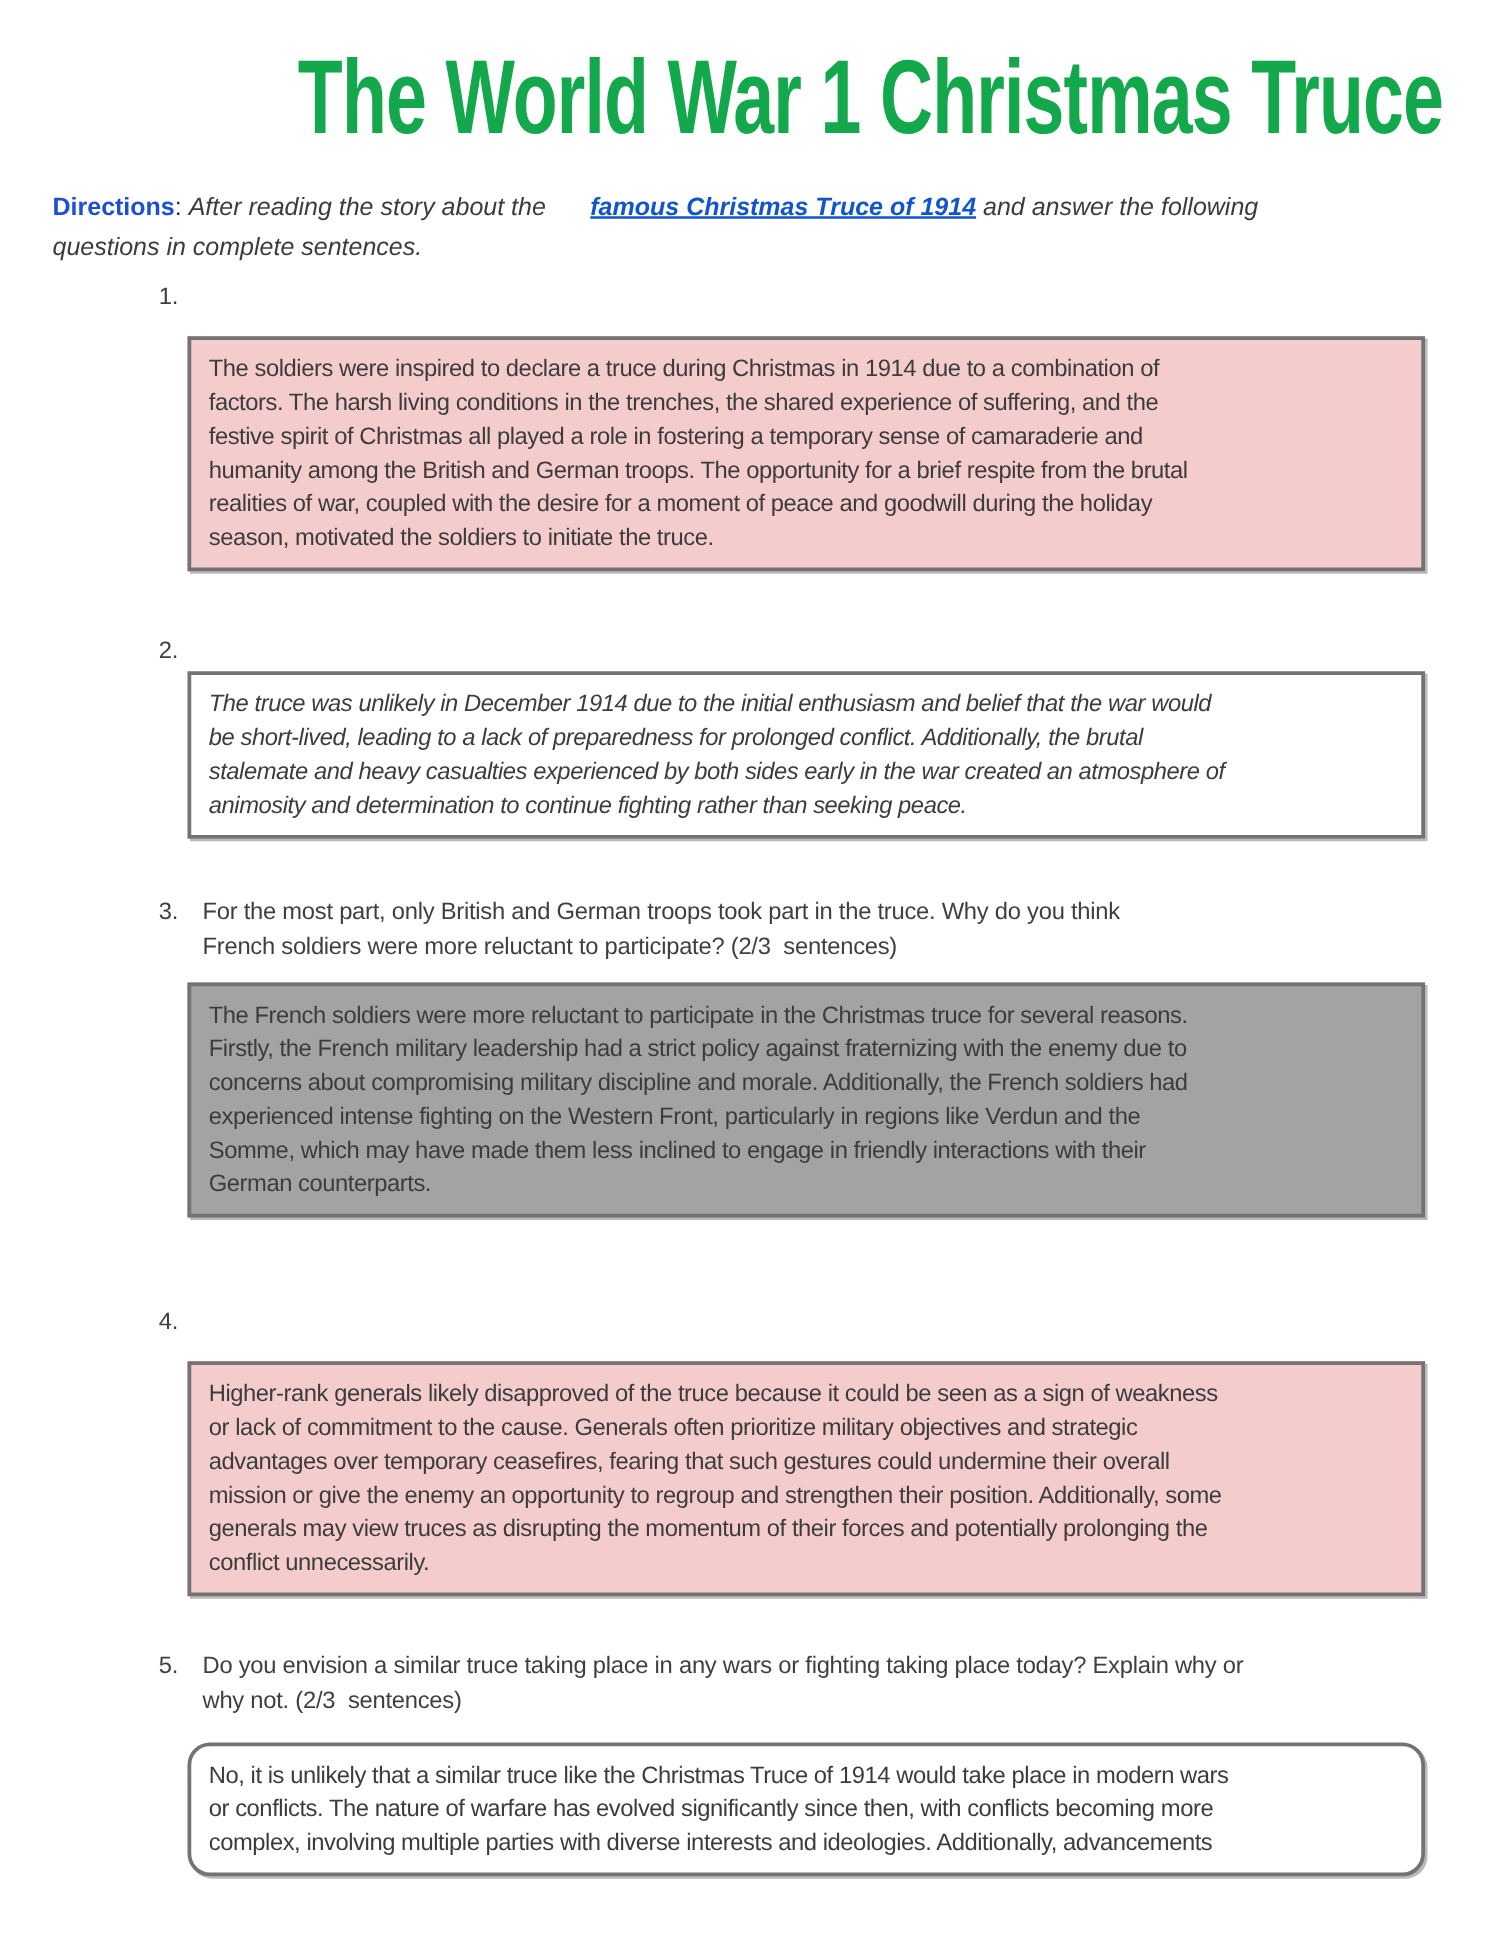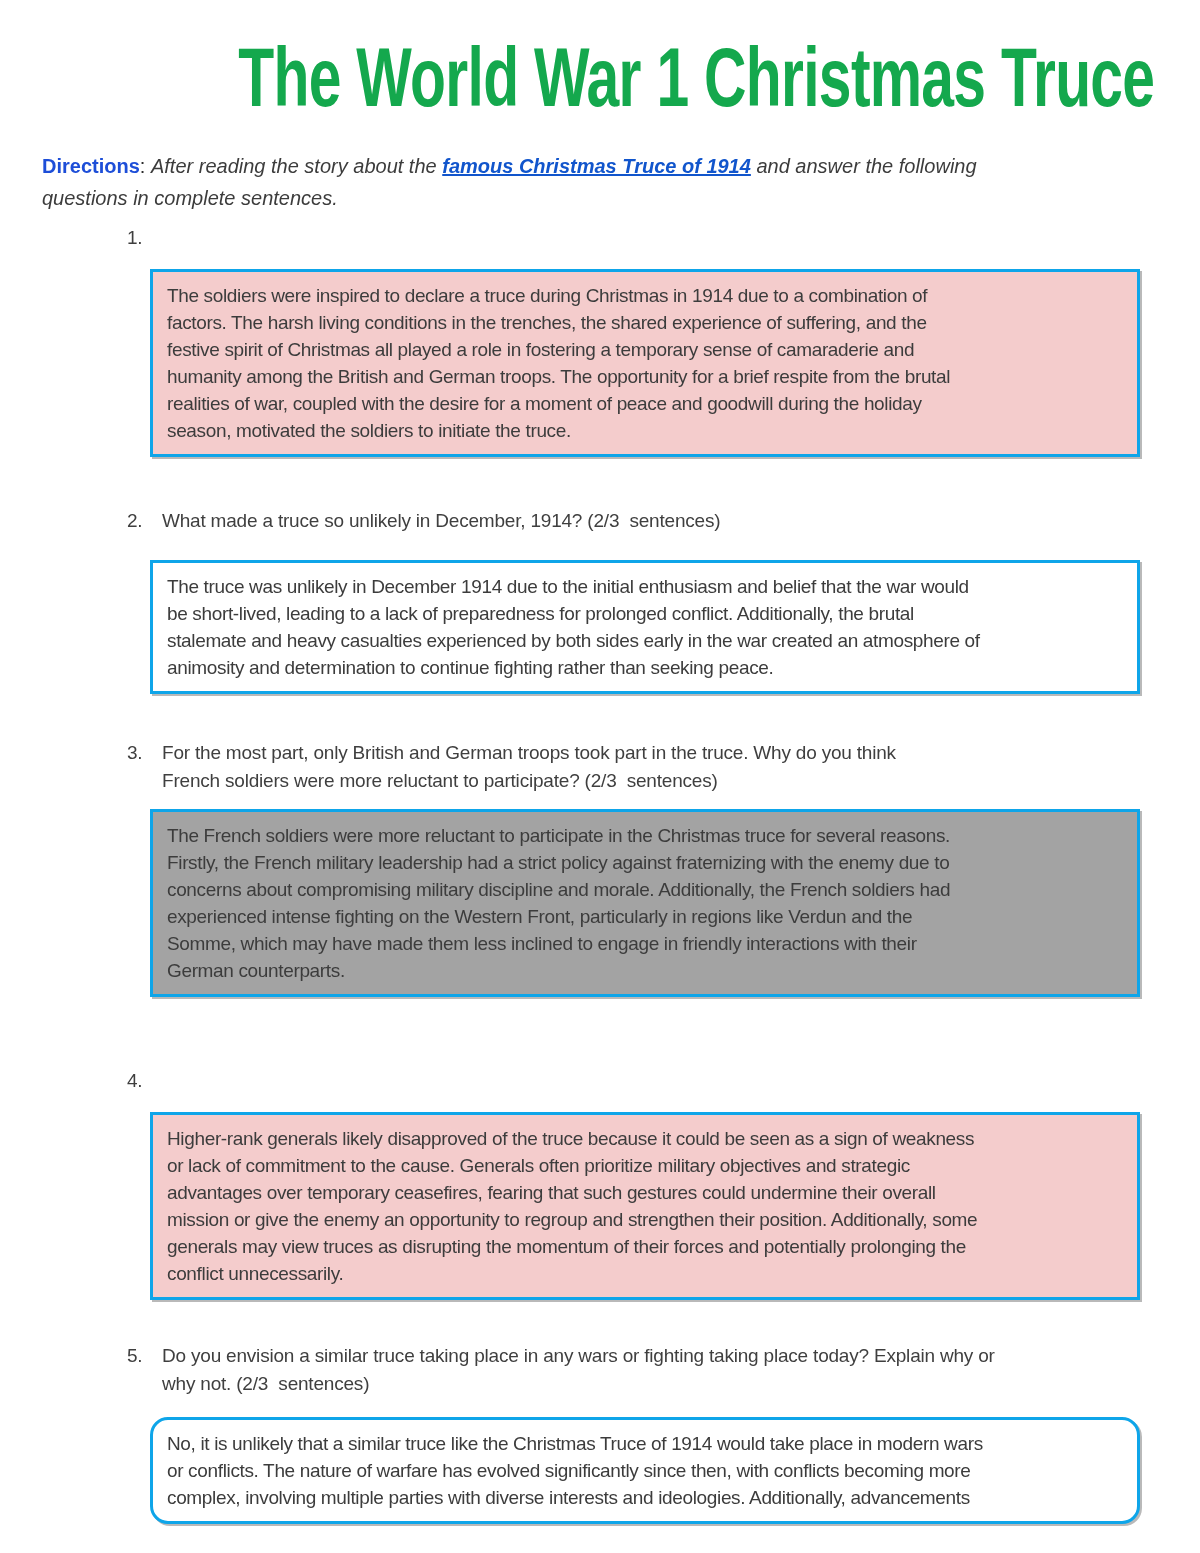--- a/index.html
+++ b/index.html
@@ -27,21 +27,21 @@
     margin-top: 26px;
     font-size: 20px; line-height: 32px;
     white-space: pre-wrap;
     max-width: 1115px;
   }
   .directions .dir-label { color: #1d4ed8; font-weight: bold; font-style: normal; }
   .directions .dir-colon { color: #2b2b2b; font-style: normal; }
   .directions .dir-text { font-style: italic; color: #3c3c3c; }
   .directions a.doc-link {
     color: #1155cc; font-weight: bold; font-style: italic;
-    text-decoration: underline; cursor: pointer;
+    text-decoration: underline; cursor: pointer; margin-left: 30px;
   }
 
   
   .question {
     display: flex;
     margin-left: 85px;
     font-size: 19px; line-height: 28px;
     letter-spacing: -0.2px;
     color: #3f3f3f;
   }
@@ -51,37 +51,37 @@
   .q1 { margin-top: 10px; }
   .q2 { margin-top: 50px; }
   .q3 { margin-top: 45px; }
   .q4 { margin-top: 70px; }
   .q5 { margin-top: 42px; }
 
   
   .answer-box {
     margin-left: 108px;
     width: 990px;
-    border: 3px solid #0ea5e9;
+    border: 3px solid #737373;
     box-shadow: 2px 2px 0 #b9b9b9;
     padding: 10px 14px;
     background: #ffffff;
   }
   .answer-box .answer-text {
     font-size: 19px; line-height: 27px;
     letter-spacing: -0.35px;
     color: #3c3c3c;
     white-space: pre-wrap;
   }
   .box-pink  { background: #f4cccc; }
   .box-green { background: #a3a3a3; }
   .box-white { background: #ffffff; }
 
   .b1 { margin-top: 17px; }
-  .b2 { margin-top: 25px; }
+  .b2 { margin-top: 2px; font-style: italic; }
   .b3 { margin-top: 14px; }
   .b4 { margin-top: 17px; }
   .b5 { margin-top: 19px; border-radius: 18px; }
 </style>
 </head>
 <body>
 
 <div class="page">
 
   <div class="title-wrap">
@@ -98,21 +98,20 @@
     <div class="answer-text">The soldiers were inspired to declare a truce during Christmas in 1914 due to a combination of
 factors. The harsh living conditions in the trenches, the shared experience of suffering, and the
 festive spirit of Christmas all played a role in fostering a temporary sense of camaraderie and
 humanity among the British and German troops. The opportunity for a brief respite from the brutal
 realities of war, coupled with the desire for a moment of peace and goodwill during the holiday
 season, motivated the soldiers to initiate the truce.</div>
   </div>
 
   <div class="question q2">
     <span class="q-num">2.</span>
-    <span class="q-text">What made a truce so unlikely in December, 1914? (2/3  sentences)</span>
   </div>
   <div class="answer-box box-white b2">
     <div class="answer-text">The truce was unlikely in December 1914 due to the initial enthusiasm and belief that the war would
 be short-lived, leading to a lack of preparedness for prolonged conflict. Additionally, the brutal
 stalemate and heavy casualties experienced by both sides early in the war created an atmosphere of
 animosity and determination to continue fighting rather than seeking peace.</div>
   </div>
 
   <div class="question q3">
     <span class="q-num">3.</span>

